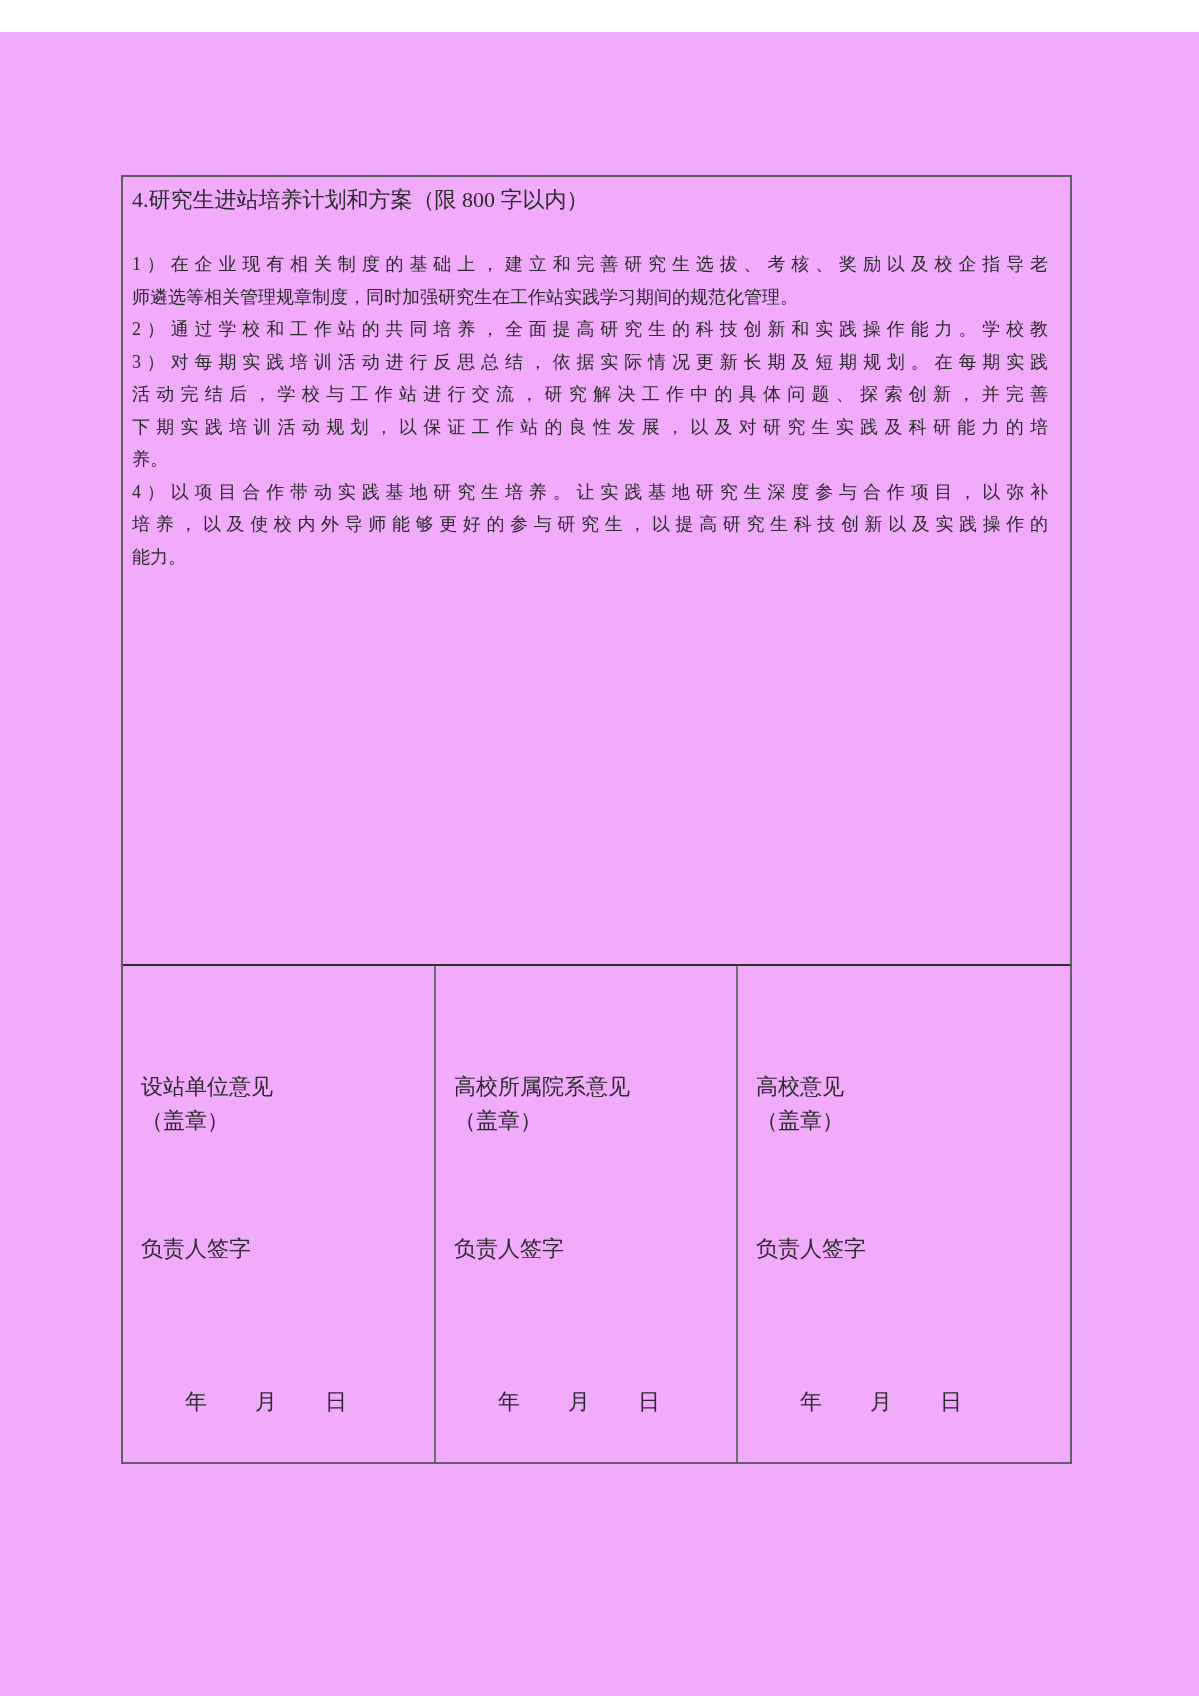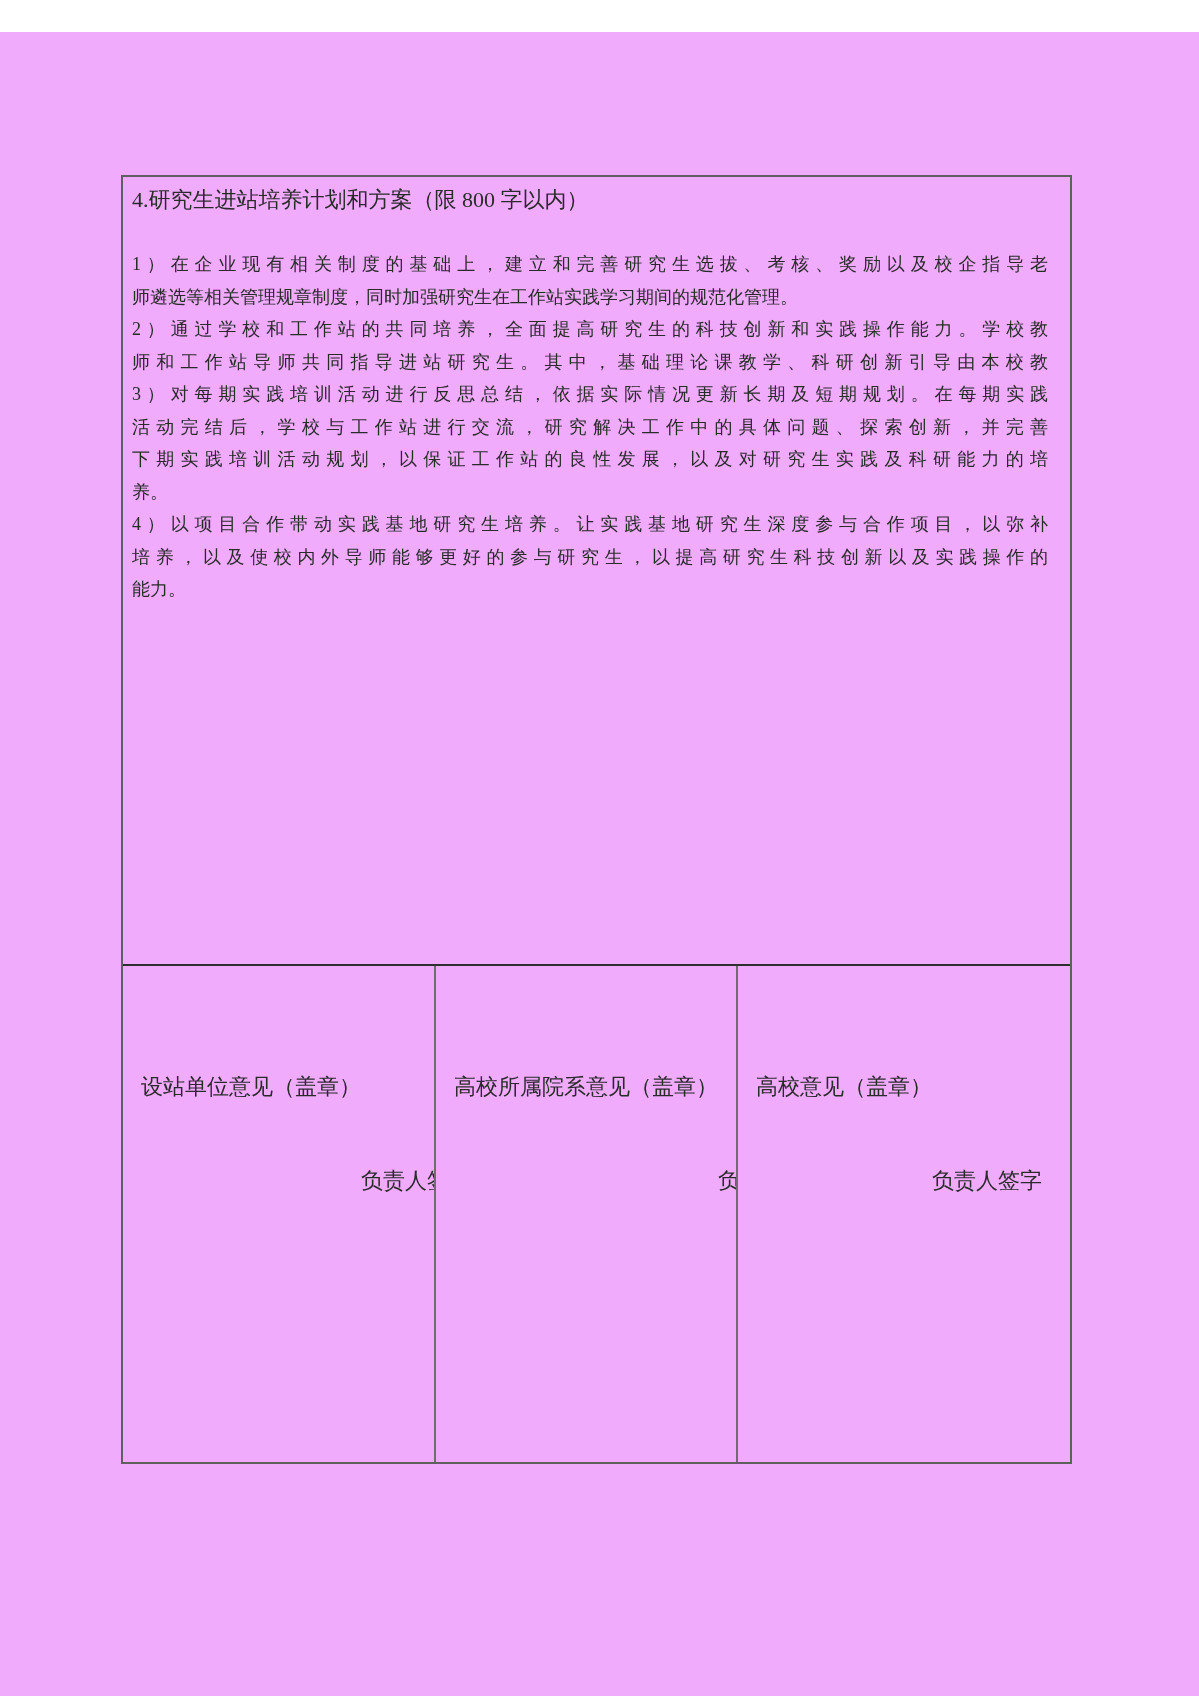--- a/index.html
+++ b/index.html
@@ -52,21 +52,21 @@
   .ll { text-align: left; text-align-last: left; }
   .signature-row {
     flex: 1;
     display: flex;
     flex-direction: row;
     min-height: 0;
   }
   .signature-cell {
     box-sizing: border-box;
     display: flex;
-    flex-direction: row;
+    flex-direction: column;
     padding: 104px 6px 0 18px;
     font-size: 22px;
     overflow: hidden;
   }
   .cell-1 { width: 313px; border-right: 2px solid #6e6e6e; }
   .cell-2 { width: 302px; border-right: 2px solid #6e6e6e; }
   .cell-3 { flex: 1; }
   .opinion-label { line-height: 34px; white-space: nowrap; }
   .stamp-label   { line-height: 34px; white-space: nowrap; }
   .signer-label  { margin-top: 94px; line-height: 33px; white-space: nowrap; }
@@ -85,21 +85,20 @@
 
 <div class="page">
   <div class="form-table">
 
     <div class="plan-cell">
       <div class="plan-title">4.研究生进站培养计划和方案（限 800 字以内）</div>
       <div class="plan-body">
           <div class="body-line jl">1）在企业现有相关制度的基础上，建立和完善研究生选拔、考核、奖励以及校企指导老</div>
           <div class="body-line ll">师遴选等相关管理规章制度，同时加强研究生在工作站实践学习期间的规范化管理。</div>
           <div class="body-line jl">2）通过学校和工作站的共同培养，全面提高研究生的科技创新和实践操作能力。学校教</div>
-          <div class="body-line jl">师和工作站导师共同指导进站研究生。其中，基础理论课教学、科研创新引导由本校教</div>
           <div class="body-line jl">3）对每期实践培训活动进行反思总结，依据实际情况更新长期及短期规划。在每期实践</div>
           <div class="body-line jl">活动完结后，学校与工作站进行交流，研究解决工作中的具体问题、探索创新，并完善</div>
           <div class="body-line jl">下期实践培训活动规划，以保证工作站的良性发展，以及对研究生实践及科研能力的培</div>
           <div class="body-line ll">养。</div>
           <div class="body-line jl">4）以项目合作带动实践基地研究生培养。让实践基地研究生深度参与合作项目，以弥补</div>
           <div class="body-line jl">培养，以及使校内外导师能够更好的参与研究生，以提高研究生科技创新以及实践操作的</div>
           <div class="body-line ll">能力。</div>
         </div>
     </div>
 

